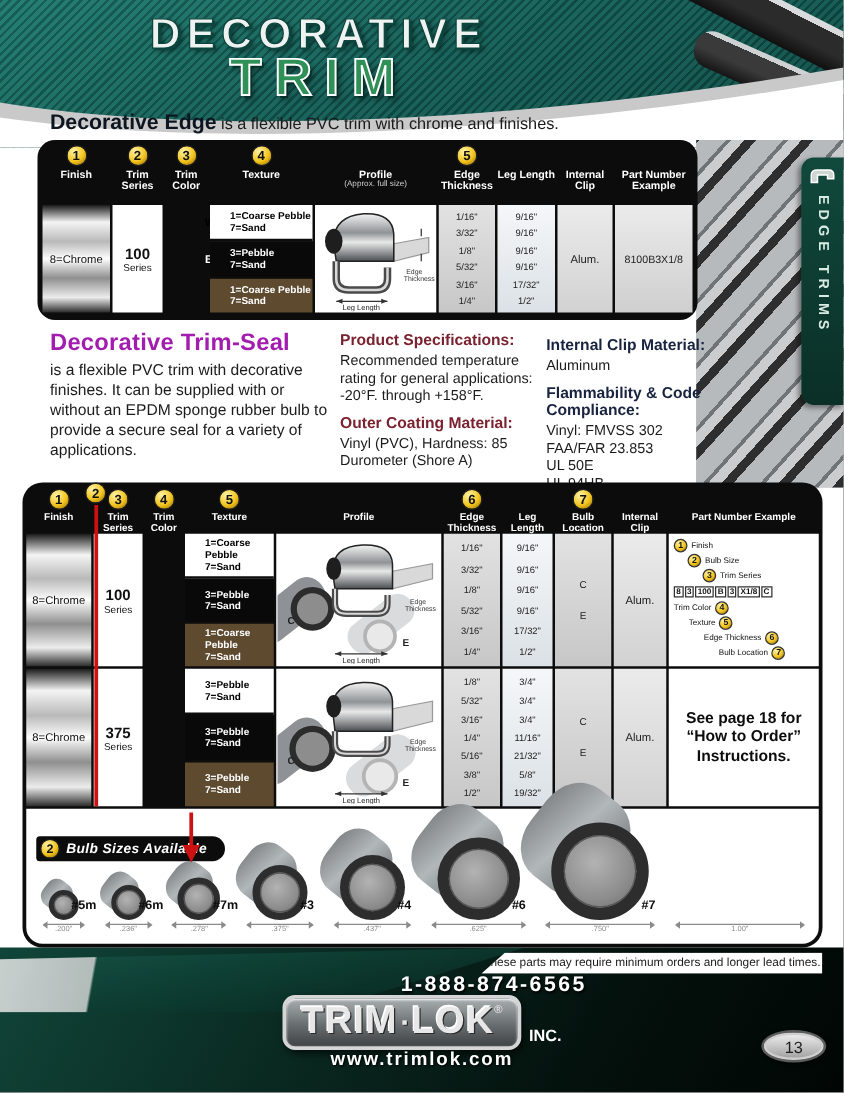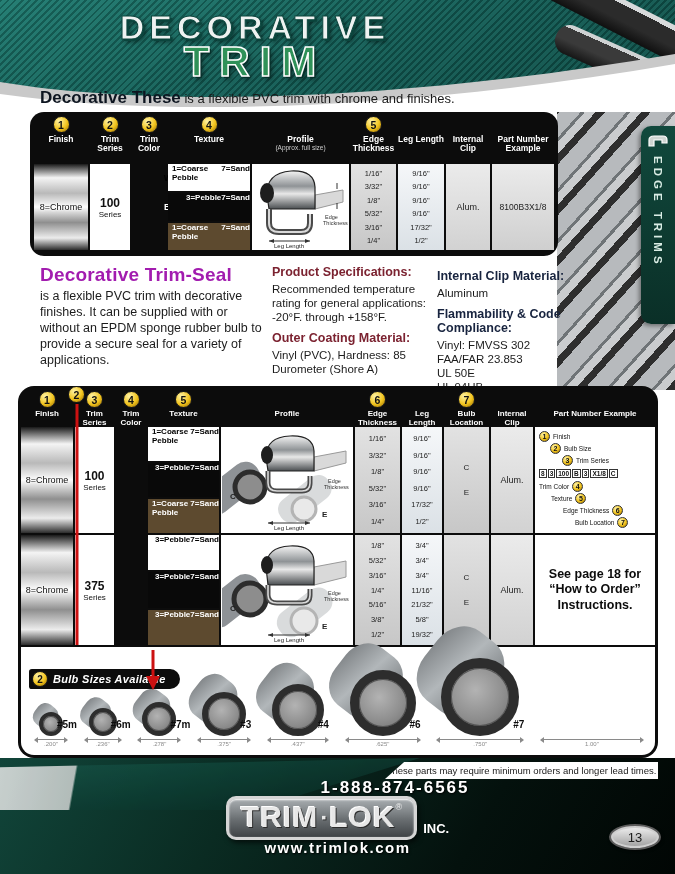--- a/index.html
+++ b/index.html
@@ -64,21 +64,21 @@
     display:flex; align-items:center; justify-content:center; }
   .chrome span { font-size:9px; color:#0c0c0c; text-shadow:0 0 3px #fff,0 0 3px #fff; }
   .cell-series { background:#fff; display:flex; flex-direction:column; align-items:center; justify-content:center; }
   .cell-series .num { font-size:12px; font-weight:bold; }
   .cell-series .word { font-size:8px; }
   .stack { display:flex; flex-direction:column; }
   .stack > div { flex:1; display:flex; border-bottom:2px solid #0c0c0c; }
   .stack > div:last-child { border-bottom:none; }
   .rw { background:#fff; color:#000; } .rb { background:#090909; color:#fff; } .rt { background:#5d4a2f; color:#fff; }
   .cname { align-items:center; justify-content:center; font-size:9px; font-weight:bold;margin-left:44px; }
-  .ctex { justify-content:flex-end; padding-left:4px; font-size:8px; font-weight:bold; line-height:1.15; }
+  .ctex { flex-direction:column; justify-content:center; padding-left:16px; font-size:8px; font-weight:bold; line-height:1.15; }
   .vals { display:flex; flex-direction:column; justify-content:space-evenly; align-items:center;
     font-size:7.5px; color:#222; }
   .col-edge { background:linear-gradient(180deg,#e2e2e2,#c7c7c7); }
   .col-leg  { background:linear-gradient(180deg,#f5f7f9,#dbe1e6); }
   .col-clip { background:linear-gradient(180deg,#ebebeb,#d2d2d2); display:flex; align-items:center; justify-content:center; font-size:9px; color:#222; }
   .col-part { background:linear-gradient(180deg,#ebebeb,#cfcfcf); display:flex; align-items:center; justify-content:center; font-size:8.5px; color:#222; }
   .cell-profile { background:#fff; display:flex; align-items:center; justify-content:center; }
 
   
   .t1 { position:absolute; left:30px; top:112px; width:528px; height:144px;
@@ -187,21 +187,21 @@
       <path d="M0,34 C170,62 420,50 675,6 L675,70 L0,70 Z" fill="#c9c9c9"></path>
       <path d="M0,46 C180,72 430,58 675,16 L675,70 L0,70 Z" fill="#ffffff"></path>
     </svg>
     <div class="logo">
       <div class="logo-deco">DECORATIVE</div>
       <div class="logo-trim">TRIM</div>
     </div>
   </div>
 
   <div class="intro">
-    <b>Decorative These</b><span> is a flexible PVC trim with chrome and finishes.</span>
+    <b>Decorative Edge</b><span> is a flexible PVC trim with chrome and finishes.</span>
   </div>
 
   <div class="photo-col"></div>
   <div class="side-tab">
     <svg width="22" height="16" viewBox="0 0 22 16">
       <path d="M2,12 L2,6 Q2,2 7,2 L16,2 Q20,2 20,6 L20,9 L15,9 L15,6 L7,6 L7,12 Z" fill="#cfd6d2" stroke="#ffffff" stroke-width="1.2"></path>
     </svg>
     <div class="tab-txt">EDGE TRIMS</div>
   </div>
 

